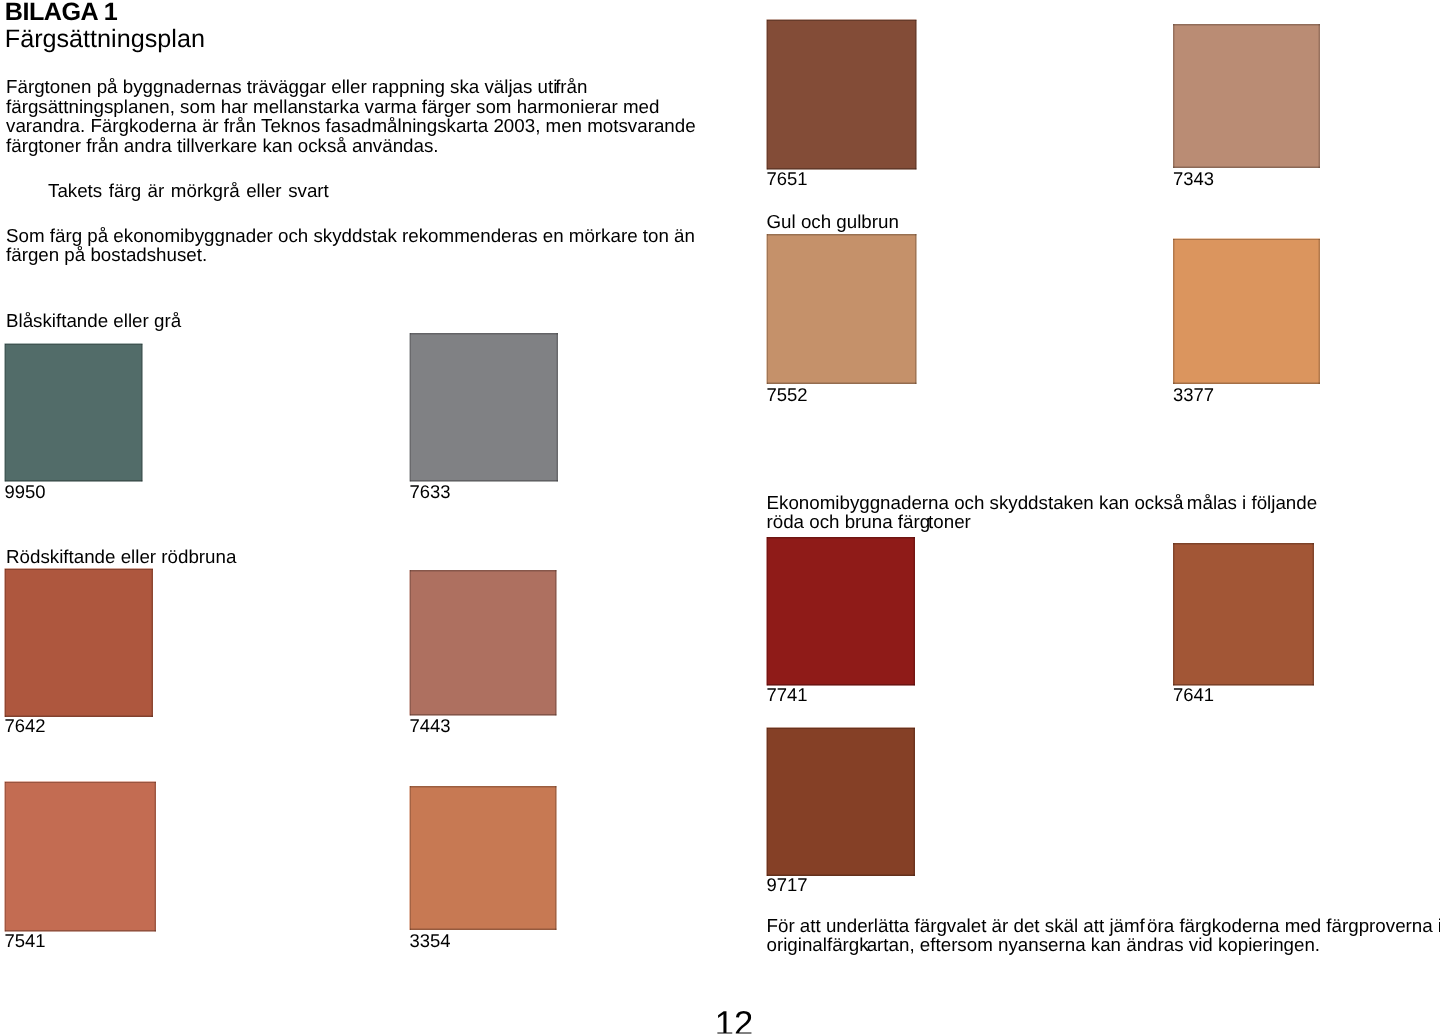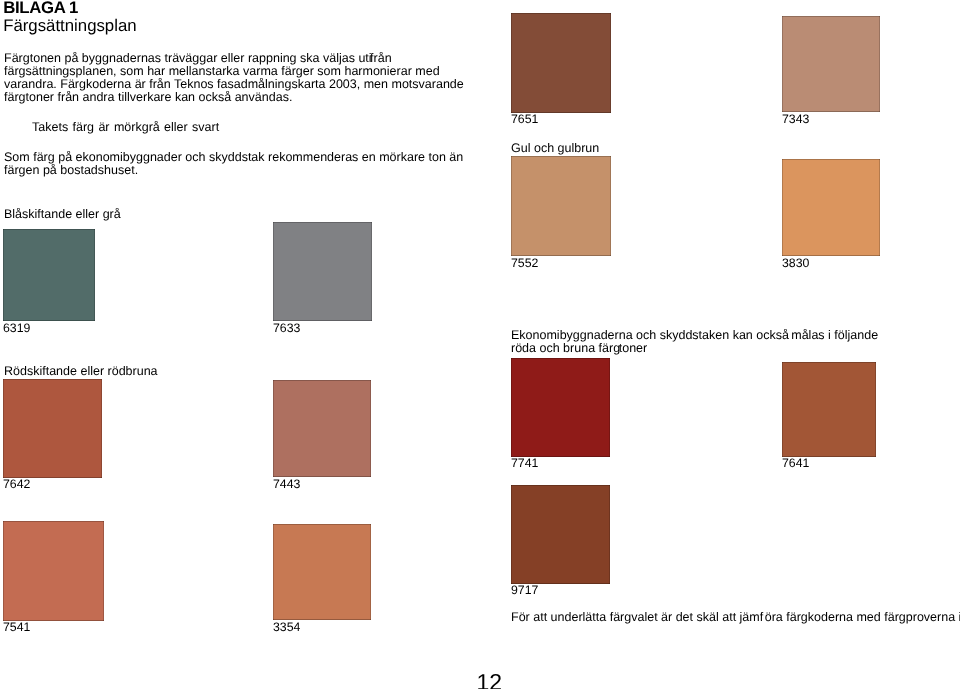--- a/index.html
+++ b/index.html
@@ -30,38 +30,39 @@
   <div class="txt" style="left:4px;top:151.3px;">Som färg på ekonomibyggnader och skyddstak rekommenderas en mörkare ton än</div>
   <div class="txt" style="left:4px;top:164.4px;">färgen på bostadshuset.</div>
   <div class="sw" style="left: 511px; top: 13px; width: 100px; height: 100px; background-color: rgb(131, 76, 55);"></div>
   <div class="lbl" style="left:511px;top:113px;">7651</div>
   <div class="sw" style="left: 782px; top: 16px; width: 98px; height: 96px; background-color: rgb(186, 140, 116);"></div>
   <div class="lbl" style="left:782px;top:113px;">7343</div>
   <div class="txt" style="left:511px;top:142px;">Gul och gulbrun</div>
   <div class="sw" style="left: 511px; top: 156px; width: 100px; height: 100px; background-color: rgb(197, 145, 106);"></div>
   <div class="lbl" style="left:511px;top:257px;">7552</div>
   <div class="sw" style="left: 782px; top: 159px; width: 98px; height: 97px; background-color: rgb(219, 149, 94);"></div>
-  <div class="lbl" style="left:782px;top:257px;">3830</div>
+  <div class="lbl" style="left:782px;top:257px;">3377</div>
   <div class="txt" style="left:4px;top:208.2px;">Blåskiftande eller grå</div>
   <div class="sw" style="left: 3px; top: 229px; width: 92px; height: 92px; background-color: rgb(82, 108, 105);"></div>
-  <div class="lbl" style="left:3px;top:322px;">6319</div>
+  <div class="lbl" style="left:3px;top:322px;">9950</div>
   <div class="sw" style="left: 273px; top: 222px; width: 99px; height: 99px; background-color: rgb(128, 129, 132);"></div>
   <div class="lbl" style="left:273px;top:322px;">7633</div>
   <div class="txt" style="left:4px;top:365px;">Rödskiftande eller rödbruna</div>
   <div class="sw" style="left: 3px; top: 378.5px; width: 99px; height: 99px; background-color: rgb(174, 87, 62);"></div>
   <div class="lbl" style="left:3px;top:478px;">7642</div>
   <div class="sw" style="left: 273px; top: 380px; width: 98px; height: 97px; background-color: rgb(174, 112, 96);"></div>
   <div class="lbl" style="left:273px;top:478px;">7443</div>
   <div class="sw" style="left: 3px; top: 521px; width: 101px; height: 100px; background-color: rgb(195, 108, 82);"></div>
   <div class="lbl" style="left:3px;top:621px;">7541</div>
   <div class="sw" style="left: 273px; top: 524px; width: 98px; height: 96px; background-color: rgb(199, 121, 83);"></div>
   <div class="lbl" style="left:273px;top:621px;">3354</div>
   <div class="txt" style="left:511px;top:329px;">Ekonomibyggnaderna och skyddstaken kan också <span style="margin-left:-1.2px"></span>målas i följande</div>
   <div class="txt" style="left:511px;top:342.1px;">röda och bruna färg<span style="margin-left:-1.4px"></span>toner</div>
   <div class="sw" style="left: 511px; top: 358px; width: 99px; height: 99px; background-color: rgb(143, 27, 24);"></div>
   <div class="lbl" style="left:511px;top:457px;">7741</div>
   <div class="sw" style="left: 782px; top: 362px; width: 94px; height: 95px; background-color: rgb(162, 86, 54);"></div>
   <div class="lbl" style="left:782px;top:457px;">7641</div>
   <div class="sw" style="left: 511px; top: 485px; width: 99px; height: 99px; background-color: rgb(133, 64, 38);"></div>
   <div class="lbl" style="left:511px;top:584px;">9717</div>
   <div class="txt" style="left:511px;top:611px;">För att underlätta färgvalet är det skäl att jämf<span style="margin-left:1.5px"></span>öra färgkoderna med färgproverna i</div>
+  <div class="txt" style="left:511px;top:624.1px;">originalfärgk<span style="margin-left:-1.3px"></span>artan, eftersom nyanserna kan ändras vid kopieringen.</div>
   <div class="pageno" style="left:476.5px;top:672.5px;">12</div>
 </div>
 
 </body></html>

